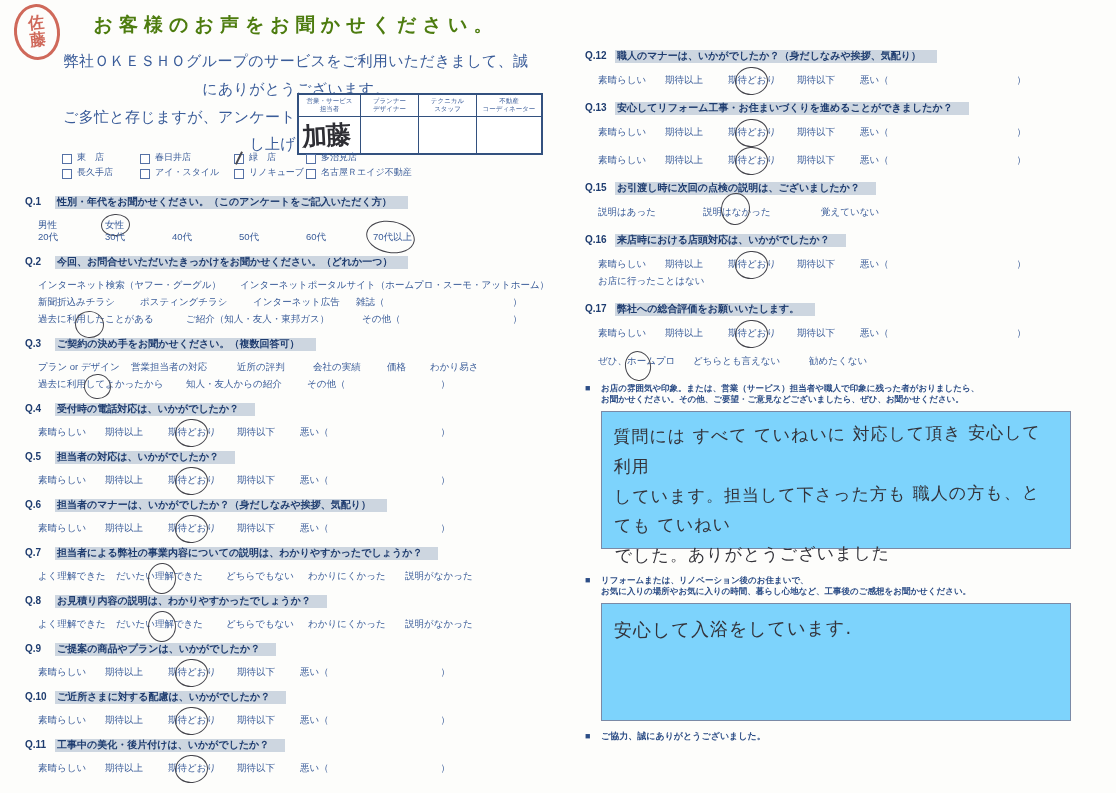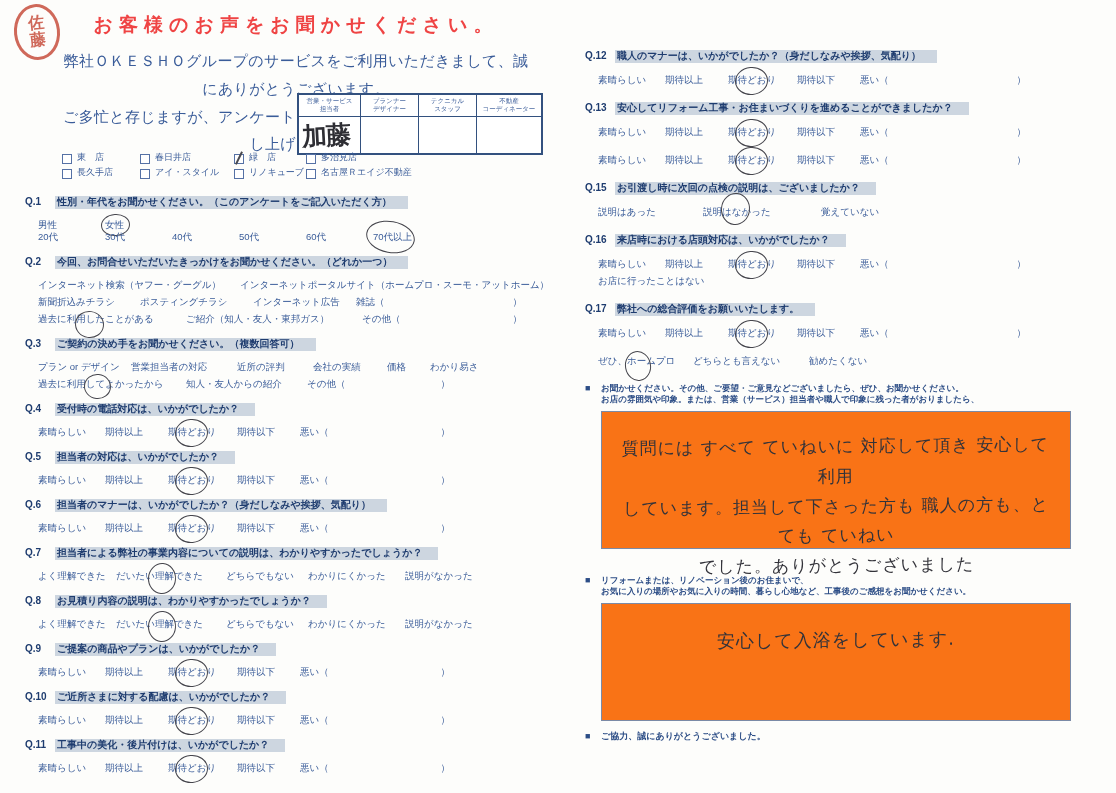--- a/index.html
+++ b/index.html
@@ -6,21 +6,21 @@
   body{background:#e8e8e6;}
   .page{position:relative;width:1116px;height:793px;background:#fdfdfb;overflow:hidden;
         font-family:"Liberation Sans",sans-serif;color:#3a5c99;}
   
   .stamp{position:absolute;left:14px;top:4px;width:40px;height:50px;border:3px solid #c8503f;
          border-radius:50%;color:#c8503f;display:flex;flex-direction:column;align-items:center;
          justify-content:center;font-size:16px;font-weight:bold;line-height:1.05;
          transform:rotate(-6deg);opacity:.85;}
   
   .header{position:absolute;left:58px;top:12px;width:476px;text-align:center;}
-  .title{font-size:19px;font-weight:bold;letter-spacing:6px;color:#ef4444;}
+  .title{font-size:19px;font-weight:bold;letter-spacing:6px;color:#4d7c0f;}
   .greet{margin-top:9px;font-size:15px;line-height:1.85;color:#3a5c99;letter-spacing:.3px;}
   
   .staff{position:absolute;left:297px;top:93px;border:2px solid #33517f;display:grid;
          grid-template-columns:62px 58px 58px 64px;background:#fff;}
   .staff .hc{border-right:1px solid #33517f;border-bottom:1px solid #33517f;font-size:6.5px;
          line-height:1.3;text-align:center;padding:2px 0;color:#3a5c99;}
   .staff .bc{border-right:1px solid #33517f;height:36px;position:relative;}
   .staff .hc:nth-child(4),.staff .bc:nth-child(8){border-right:none;}
   .hand{font-family:"DejaVu Sans",cursive;color:#2e2e34;}
   .staff-name{position:absolute;left:3px;top:2px;font-size:25px;font-weight:bold;transform:rotate(-3deg);letter-spacing:-1px;}
@@ -53,22 +53,22 @@
   .c-word::after{left:-4px;top:-5px;width:27px;height:20px;transform:rotate(-4deg);}
   .c-age::after{left:-7px;top:-10px;width:47px;height:30px;transform:rotate(10deg);}
   .c-past::after{left:37px;top:-2px;width:27px;height:25px;transform:rotate(8deg);}
   .c-past2::after{left:46px;top:-4px;width:25px;height:23px;transform:rotate(6deg);}
   .c-und::after{left:32px;top:-7px;width:26px;height:29px;transform:rotate(4deg);}
   .c-no::after{left:18px;top:-13px;width:27px;height:30px;transform:rotate(6deg);}
   .c-rec::after{left:27px;top:-4px;width:24px;height:28px;transform:rotate(-10deg);}
   
   .bullet-label{display:flex;font-size:8.5px;font-weight:bold;color:#2c4d86;line-height:11px;}
   .bullet{flex:0 0 16px;font-size:9px;}
-  .cbox{margin:6px 0 0 16px;width:470px;border:1.2px solid #7b8aa6;background:#f97316;
-        padding:20px 12px;box-sizing:border-box;text-align:center;}
+  .cbox{margin:6px 0 0 16px;width:470px;border:1.2px solid #7b8aa6;background:#7dd3fc;
+        padding:8px 12px;box-sizing:border-box;}
   .cbox1{height:138px;}
   .cbox2{height:118px;}
   .hw-lines{font-size:17px;line-height:1.75;letter-spacing:1px;transform:rotate(-.6deg);color:#33333a;}
   .sec2{margin-top:26px;}
   .footer{margin-top:10px;}
   .footer .bullet-label{font-size:9px;}
 </style>
 </head>
 <body>
 
@@ -455,22 +455,22 @@
         <span class="opt circled c-rec" style="width:95px">ぜひ、ホームプロ</span>
         <span class="opt" style="width:116px">どちらとも言えない</span>
         <span class="opt">勧めたくない</span>
       </div>
     </div>
 
     <div>
       <div class="bullet-label">
         <span class="bullet">■</span>
         <span>
+          <div>お店の雰囲気や印象。または、営業（サービス）担当者や職人で印象に残った者がおりましたら、</div>
           <div>お聞かせください。その他、ご要望・ご意見などございましたら、ぜひ、お聞かせください。</div>
-          <div>お店の雰囲気や印象。または、営業（サービス）担当者や職人で印象に残った者がおりましたら、</div>
         </span>
       </div>
       <div class="cbox cbox1">
         <div class="hand hw-lines">
           <div>質問には すべて ていねいに 対応して頂き 安心して利用</div>
           <div>しています。担当して下さった方も 職人の方も、とても ていねい</div>
           <div>でした。ありがとうございました</div>
         </div>
       </div>
     </div>

